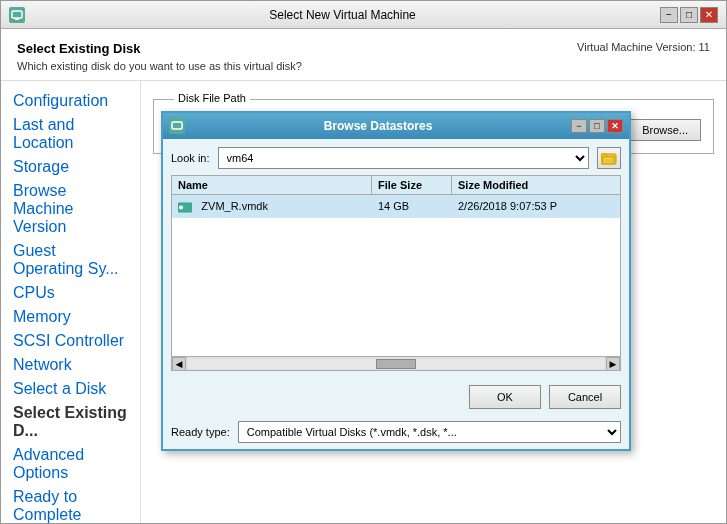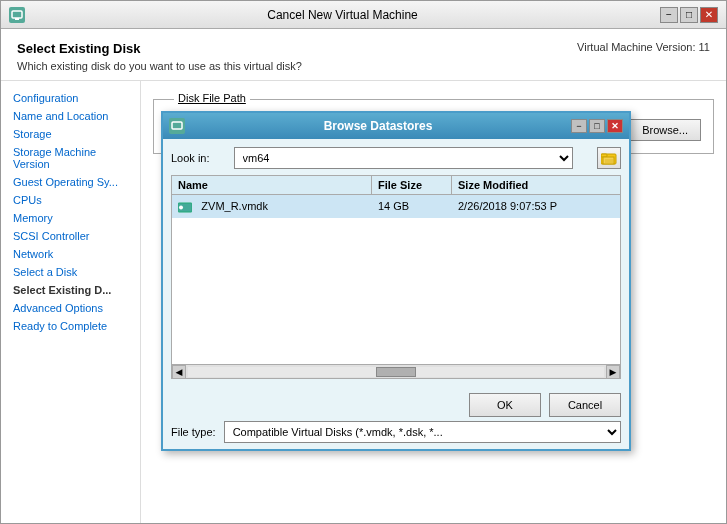--- a/index.html
+++ b/index.html
@@ -112,21 +112,21 @@
       width: 140px;
       padding: 8px 0;
       border-right: 1px solid #ddd;
       flex-shrink: 0;
       overflow-y: auto;
     }
     .sidebar-item {
       padding: 3px 12px;
       color: #0066cc;
       cursor: pointer;
-      font-size: 11px;
+      font-size: 16px;
       text-decoration: none;
       display: block;
     }
     .sidebar-item.active {
       color: #333;
       font-weight: bold;
       text-decoration: none;
       cursor: default;
     }
 
@@ -144,21 +144,20 @@
       padding: 8px 12px 12px;
       margin-bottom: 12px;
     }
     .fieldset-legend {
       font-size: 11px;
       padding: 0 4px;
       margin-left: 8px;
       background: #fff;
       position: relative;
       top: -1px;
-      text-decoration: underline;
     }
     .path-row {
       display: flex;
       align-items: center;
       gap: 8px;
       margin-top: 6px;
     }
     .path-input {
       flex: 1;
       height: 22px;
@@ -240,21 +239,21 @@
       display: flex;
       flex-direction: column;
       gap: 6px;
       overflow: hidden;
     }
 
     
     .look-in-row {
       display: flex;
       align-items: center;
-      gap: 24px;
+      gap: 8px;
     }
     .look-in-label {
       font-size: 11px;
       white-space: nowrap;
     }
     .look-in-select {
       flex: 1;
       height: 22px;
       border: 1px solid #888;
       font-size: 11px;
@@ -351,21 +350,21 @@
       height: 10px;
       background: #b0b0b0;
       border: 1px solid #888;
     }
 
     
     .dialog-footer {
       padding: 6px 8px;
       display: flex;
       flex-direction: column;
-      gap: 4px;
+      gap: 12px;
     }
     .dialog-btn-row {
       display: flex;
       justify-content: flex-end;
       gap: 8px;
     }
     .dialog-btn {
       width: 72px;
       height: 24px;
       background: linear-gradient(to bottom, #f5f5f5, #e0e0e0);
@@ -399,21 +398,21 @@
 
 <div class="main-window">
 
   <div class="title-bar">
     <div class="title-bar-icon">
       <svg width="12" height="12" viewBox="0 0 12 12">
           <rect x="1" y="2" width="10" height="7" rx="1" fill="none" stroke="#fff" stroke-width="1.5"></rect>
           <rect x="4" y="9" width="4" height="2" fill="#fff"></rect>
         </svg>
     </div>
-    <span class="title-bar-title">Cancel New Virtual Machine</span>
+    <span class="title-bar-title">Select New Virtual Machine</span>
     <div class="title-bar-buttons">
       <div class="title-btn minimize">−</div>
       <div class="title-btn maximize">□</div>
       <div class="title-btn close">✕</div>
     </div>
   </div>
 
   <div class="main-content">
 
     <div class="header">
@@ -421,23 +420,23 @@
         <div class="header-title">Select Existing Disk</div>
         <div class="header-subtitle">Which existing disk do you want to use as this virtual disk?</div>
       </div>
       <div class="header-right">Virtual Machine Version: 11</div>
     </div>
 
     <div class="body-split">
 
       <div class="sidebar">
         <a class="sidebar-item">Configuration</a>
-        <a class="sidebar-item">Name and Location</a>
+        <a class="sidebar-item">Last and Location</a>
         <a class="sidebar-item">Storage</a>
-        <a class="sidebar-item">Storage Machine Version</a>
+        <a class="sidebar-item">Browse Machine Version</a>
         <a class="sidebar-item">Guest Operating Sy...</a>
         <a class="sidebar-item">CPUs</a>
         <a class="sidebar-item">Memory</a>
         <a class="sidebar-item">SCSI Controller</a>
         <a class="sidebar-item">Network</a>
         <a class="sidebar-item">Select a Disk</a>
         <a class="sidebar-item active">Select Existing D...</a>
         <a class="sidebar-item">Advanced Options</a>
         <a class="sidebar-item">Ready to Complete</a>
       </div>
@@ -517,21 +516,21 @@
               </div>
             </div>
           </div>
 
           <div class="dialog-footer">
             <div class="dialog-btn-row">
               <button class="dialog-btn">OK</button>
               <button class="dialog-btn">Cancel</button>
             </div>
             <div class="file-type-row">
-              <span class="file-type-label">File type:</span>
+              <span class="file-type-label">Ready type:</span>
               <select class="file-type-select">
                 <option>Compatible Virtual Disks (*.vmdk, *.dsk, *...</option>
               </select>
             </div>
           </div>
         </div>
       </div>
     </div>
   </div>
 </div>

